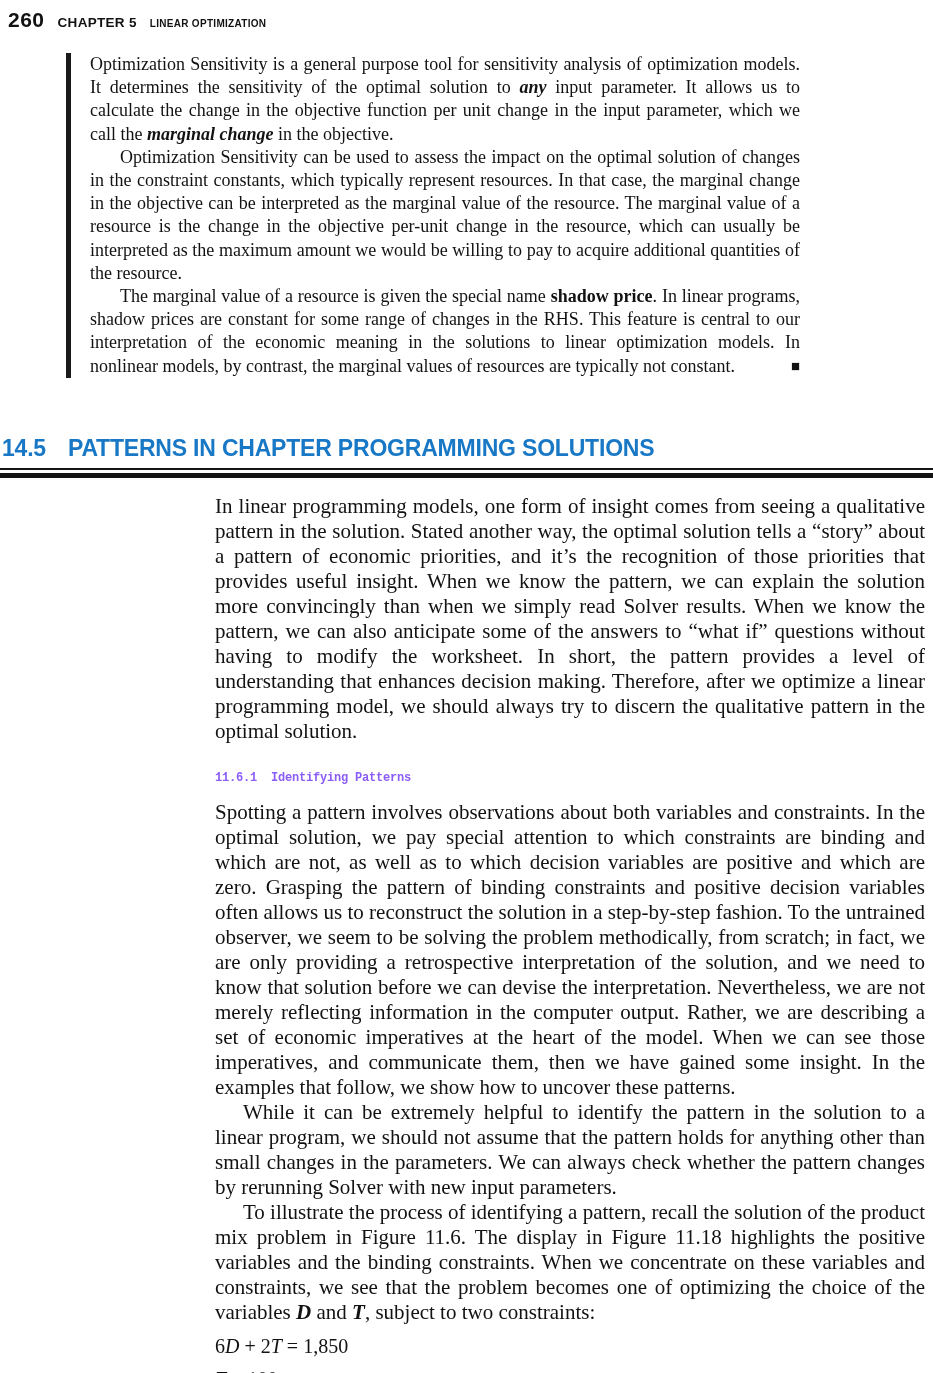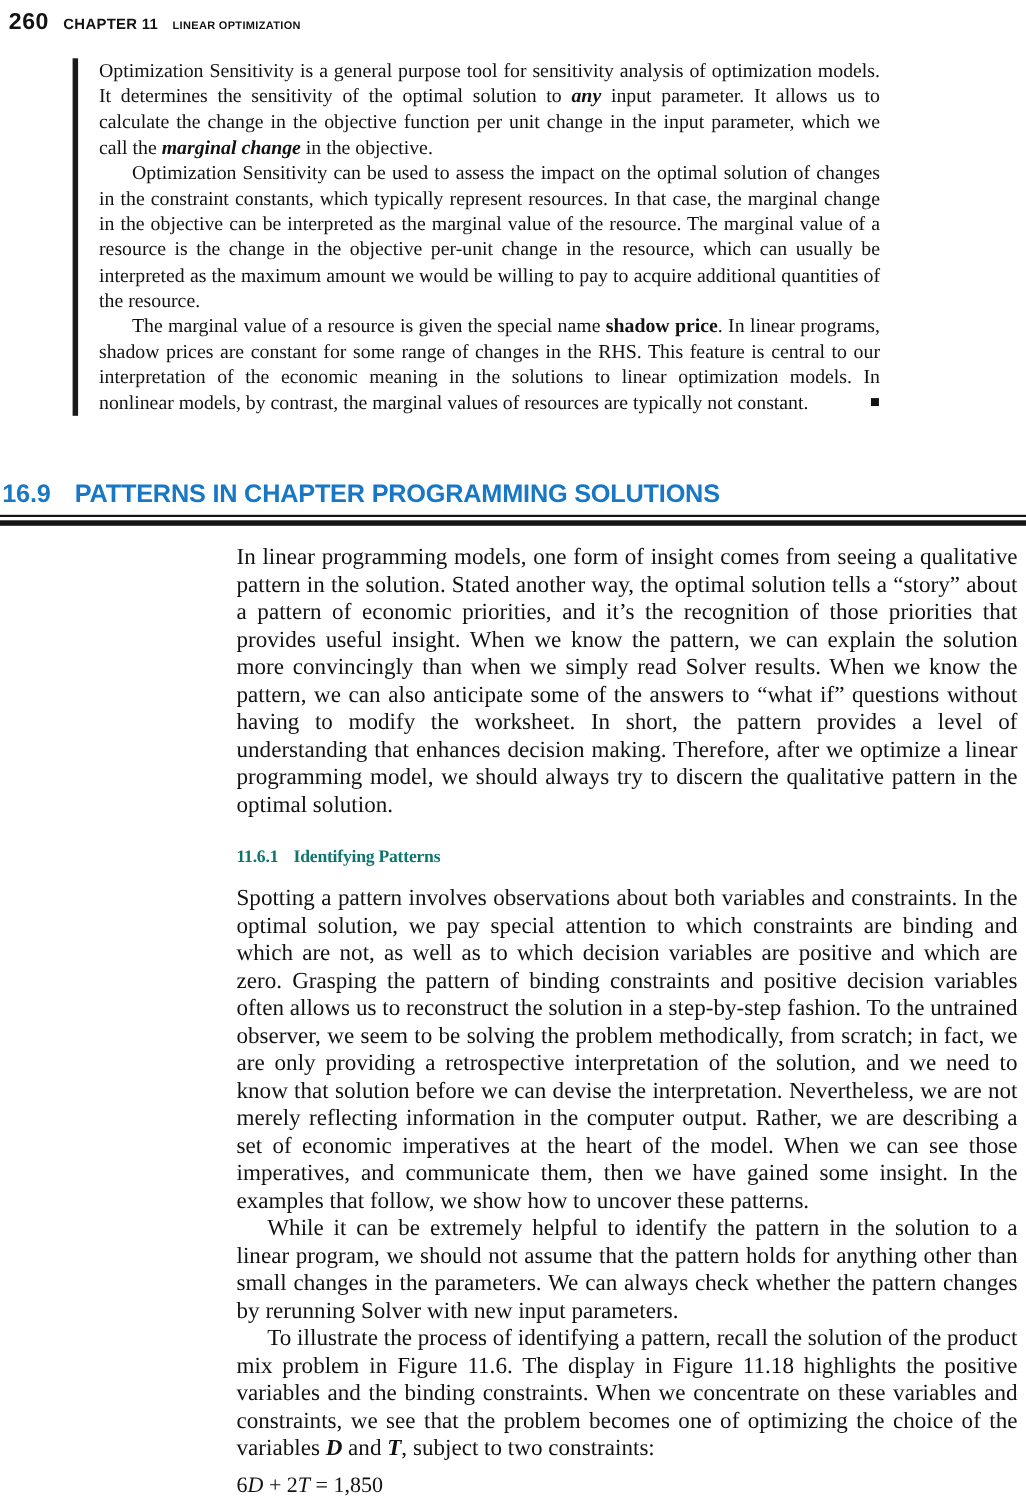--- a/index.html
+++ b/index.html
@@ -36,50 +36,50 @@
   .sec .num { margin-right:22px; }
   .rule-thin  { margin-top:6px; height:2px; background:#141414; }
   .rule-thick { margin-top:3px; height:5px; background:#141414; }
 
   
   .maincol { margin-left:215px; width:710px; }
   .body { margin:0; font-size:21px; line-height:25px; text-align:justify; }
   .body.first { margin-top:16px; }
   .body.ind { text-indent:28px; }
   .subsec { margin:27px 0 15px 0;
-            font-family:Liberation Serif, serif; font-weight:bold;
-            font-size:16px; letter-spacing:-0.2px; color:#0f766e; }
+            font-family:Liberation Mono, monospace; font-weight:bold;
+            font-size:12px; letter-spacing:-0.2px; color:#8b5cf6; }
   .subsec .num { margin-right:14px; }
 
   
   .eq { margin-top:9px; text-align:left; font-size:20px; line-height:24px; }
   .eq .vit { font-style:italic; }
 </style>
 </head>
 <body>
 
 <div class="page">
 
   <div class="hdr">
     <span class="pagenum">260</span>
-    <span class="chap">CHAPTER 11</span>
+    <span class="chap">CHAPTER 5</span>
     <span class="chaptitle">LINEAR OPTIMIZATION</span>
   </div>
 
   <div class="tip">
     <div class="tip-bar"></div>
     <div class="tip-body">
       <p><span>Optimization Sensitivity is a general purpose tool for sensitivity analysis of optimization models. It determines the sensitivity of the optimal solution to </span><span class="it">any</span><span> input parameter. It allows us to calculate the change in the objective function per unit change in the input parameter, which we call the </span><span class="it">marginal change</span><span> in the objective.</span></p>
       <p>Optimization Sensitivity can be used to assess the impact on the optimal solution of changes in the constraint constants, which typically represent resources. In that case, the marginal change in the objective can be interpreted as the marginal value of the resource. The marginal value of a resource is the change in the objective per-unit change in the resource, which can usually be interpreted as the maximum amount we would be willing to pay to acquire additional quantities of the resource.</p>
       <p><span>The marginal value of a resource is given the special name </span><span class="bd">shadow price</span><span>. In linear programs, shadow prices are constant for some range of changes in the RHS. This feature is central to our interpretation of the economic meaning in the solutions to linear optimization models. In nonlinear models, by contrast, the marginal values of resources are typically not constant.</span><span class="endmark">■</span></p>
     </div>
   </div>
 
   <div class="sec">
-    <span class="num">16.9</span><span>PATTERNS IN CHAPTER PROGRAMMING SOLUTIONS</span>
+    <span class="num">14.5</span><span>PATTERNS IN CHAPTER PROGRAMMING SOLUTIONS</span>
   </div>
   <div class="rule-thin"></div>
   <div class="rule-thick"></div>
 
   <div class="maincol">
     <p class="body first">In linear programming models, one form of insight comes from seeing a qualitative pattern in the solution. Stated another way, the optimal solution tells a “story” about a pattern of economic priorities, and it’s the recognition of those priorities that provides useful insight. When we know the pattern, we can explain the solution more convincingly than when we simply read Solver results. When we know the pattern, we can also anticipate some of the answers to “what if” questions without having to modify the worksheet. In short, the pattern provides a level of understanding that enhances decision making. Therefore, after we optimize a linear programming model, we should always try to discern the qualitative pattern in the optimal solution.</p>
 
     <div class="subsec">
       <span class="num">11.6.1</span><span>Identifying Patterns</span>
     </div>

